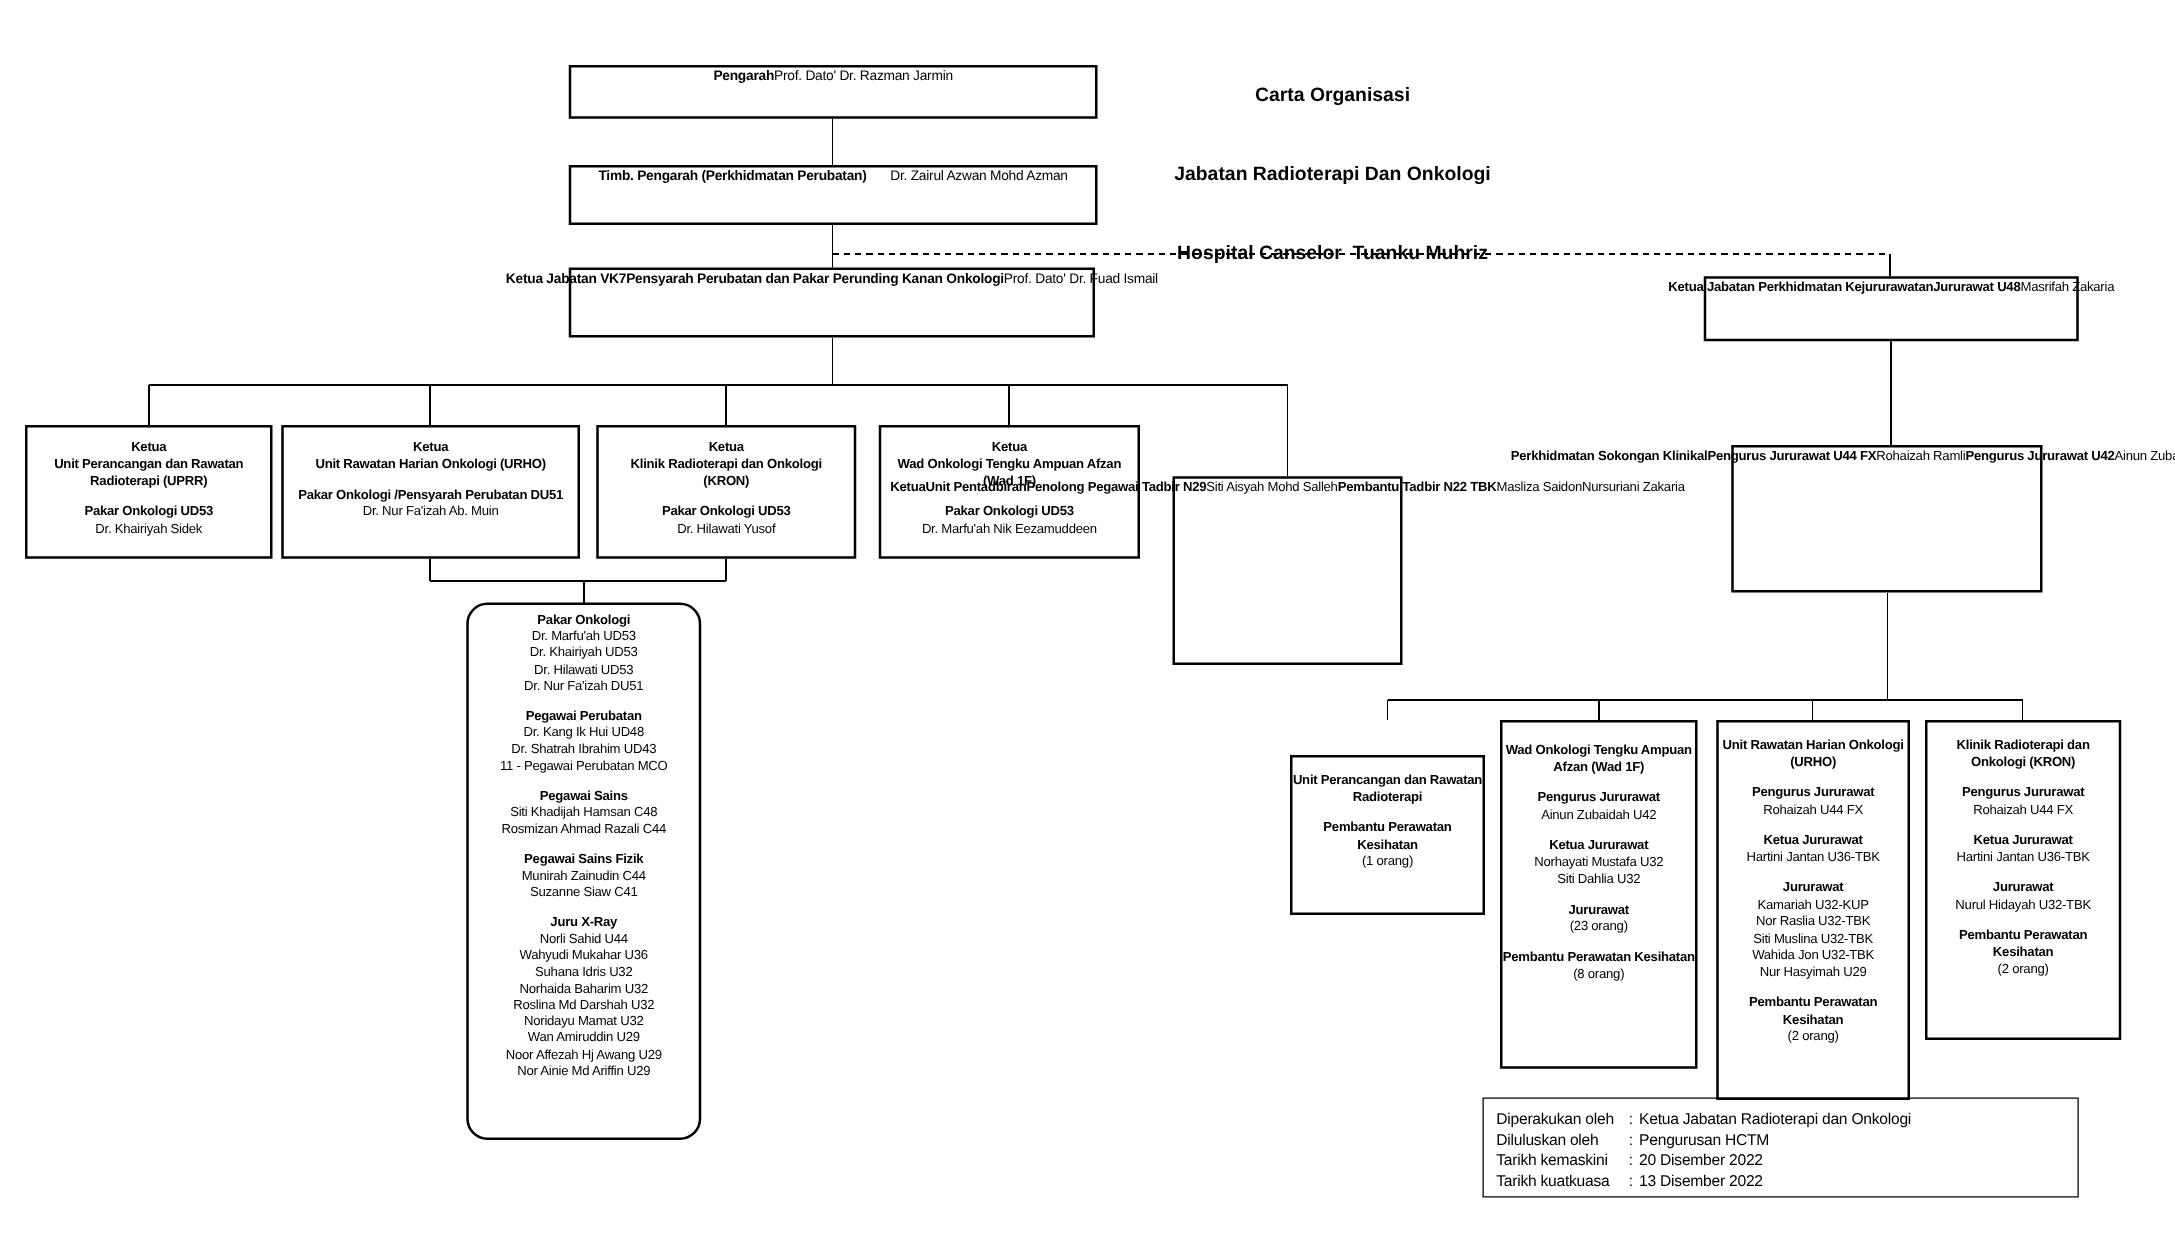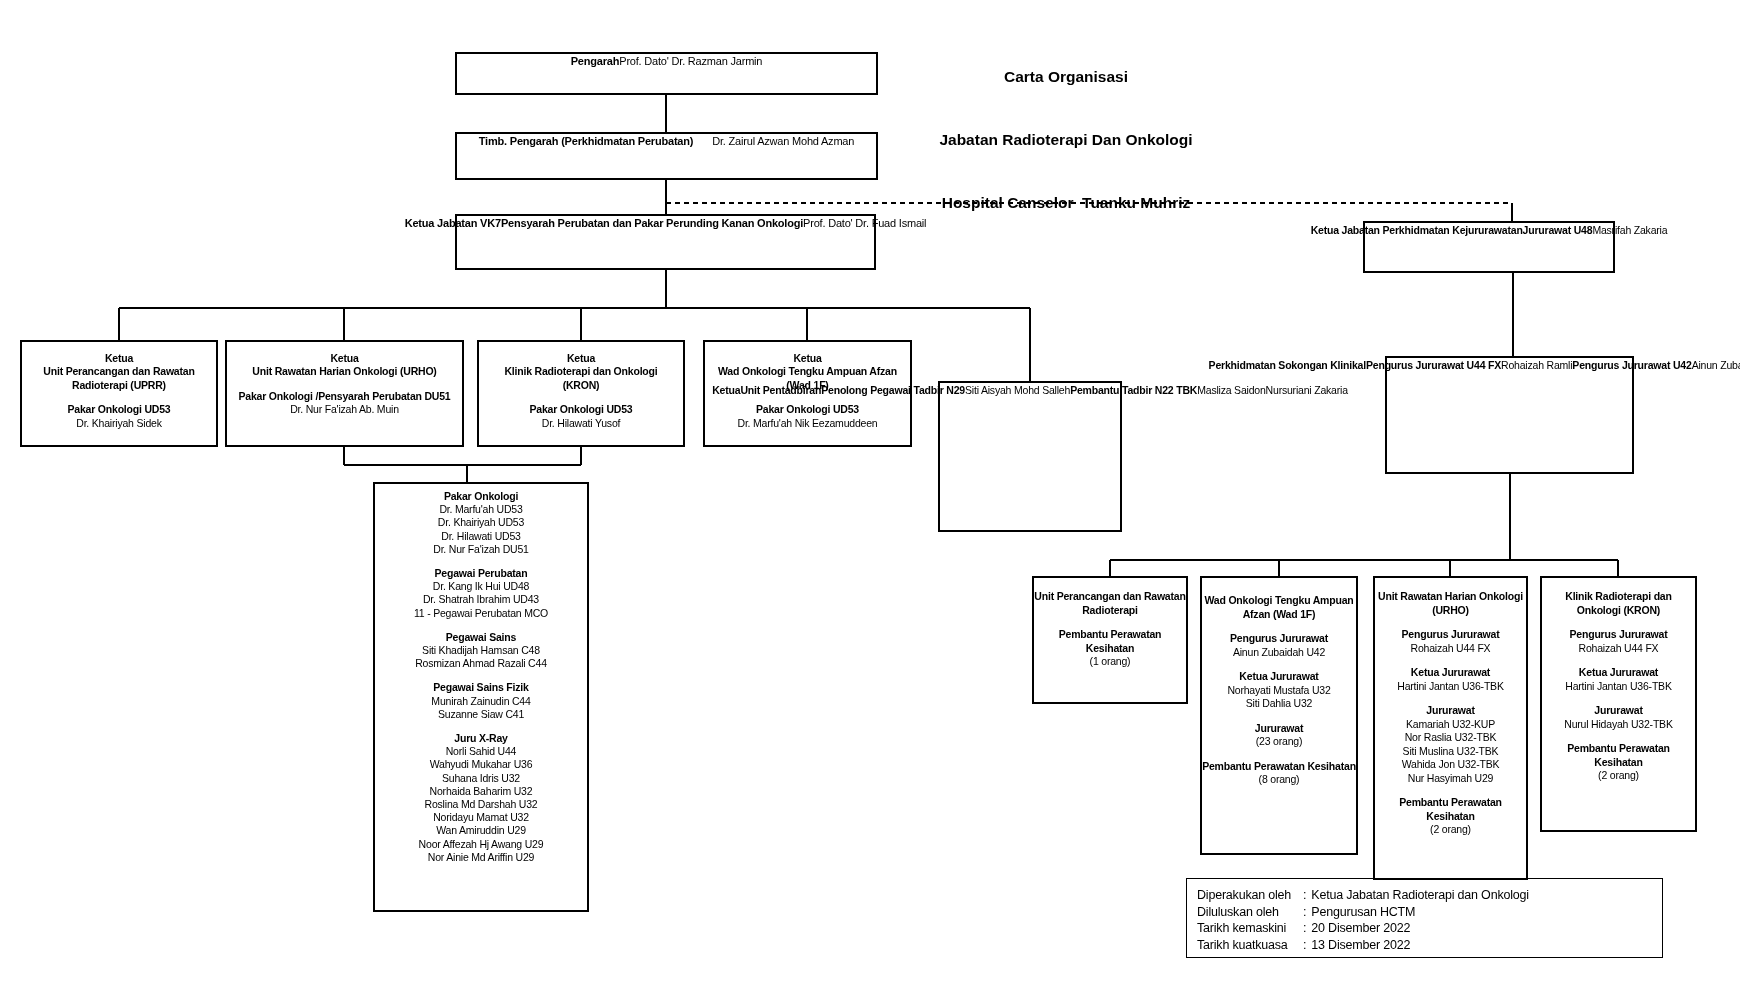--- a/index.html
+++ b/index.html
@@ -79,21 +79,21 @@
       <div class="ln bold">Timb. Pengarah (Perkhidmatan Perubatan)</div>
       <div class="ln">Dr. Zairul Azwan Mohd Azman</div>
     </div>
 
   <div class="box vcenter toprow" style="left:455px;top:214px;width:421px;height:56px;">
       <div class="ln bold">Ketua Jabatan VK7</div>
       <div class="ln bold">Pensyarah Perubatan dan Pakar Perunding Kanan Onkologi</div>
       <div class="ln">Prof. Dato' Dr. Fuad Ismail</div>
     </div>
 
-  <div class="box vcenter" style="left:1363px;top:221px;width:252px;height:52px;line-height:14px;">
+  <div class="box vcenter" style="left:1363px;top:221px;width:300px;height:52px;line-height:14px;">
       <div class="ln bold">Ketua Jabatan Perkhidmatan Kejururawatan</div>
       <div class="ln bold">Jururawat U48</div>
       <div class="ln">Masrifah Zakaria</div>
     </div>
 
   <div class="box padtop" style="left:20px;top:340px;width:198px;height:107px;">
       <div class="ln bold">Ketua</div>
       <div class="ln bold wrap">Unit Perancangan dan Rawatan Radioterapi (UPRR)</div>
       <div class="spacer"></div>
       <div class="ln bold">Pakar Onkologi UD53</div>
@@ -141,21 +141,21 @@
   <div class="box vcenter" style="left:1385px;top:356px;width:249px;height:118px;line-height:14px;">
       <div class="ln bold">Perkhidmatan Sokongan Klinikal</div>
       <div class="spacer"></div>
       <div class="ln bold">Pengurus Jururawat U44 FX</div>
       <div class="ln">Rohaizah Ramli</div>
       <div class="spacer"></div>
       <div class="ln bold">Pengurus Jururawat U42</div>
       <div class="ln">Ainun Zubaidah Mohamed</div>
     </div>
 
-  <div class="box" style="left:373px;top:482px;width:216px;height:430px;padding-top:6px;line-height:13.2px;">
+  <div class="box" style="left:373px;top:482px;width:188px;height:430px;padding-top:6px;line-height:13.2px;border-radius:17px;">
       <div class="ln bold">Pakar Onkologi</div>
       <div class="ln">Dr. Marfu'ah UD53</div>
       <div class="ln">Dr. Khairiyah UD53</div>
       <div class="ln">Dr. Hilawati UD53</div>
       <div class="ln">Dr. Nur Fa'izah DU51</div>
       <div class="spacer"></div>
       <div class="ln bold">Pegawai Perubatan</div>
       <div class="ln">Dr. Kang Ik Hui  UD48</div>
       <div class="ln">Dr. Shatrah Ibrahim UD43</div>
       <div class="ln">11 - Pegawai Perubatan MCO</div>
@@ -173,21 +173,21 @@
       <div class="ln">Wahyudi Mukahar U36</div>
       <div class="ln">Suhana Idris U32</div>
       <div class="ln">Norhaida Baharim U32</div>
       <div class="ln">Roslina Md Darshah U32</div>
       <div class="ln">Noridayu Mamat U32</div>
       <div class="ln">Wan Amiruddin U29</div>
       <div class="ln">Noor Affezah Hj Awang U29</div>
       <div class="ln">Nor Ainie Md Ariffin U29</div>
     </div>
 
-  <div class="box" style="left:1032px;top:576px;width:156px;height:128px;padding-top:12px;line-height:13.5px;">
+  <div class="box" style="left:1032px;top:604px;width:156px;height:128px;padding-top:12px;line-height:13.5px;">
       <div class="ln bold wrap">Unit Perancangan dan Rawatan Radioterapi</div>
       <div class="spacer"></div>
       <div class="ln bold wrap">Pembantu Perawatan Kesihatan</div>
       <div class="ln">(1 orang)</div>
     </div>
 
   <div class="box" style="left:1200px;top:576px;width:158px;height:279px;padding-top:16px;line-height:13.5px;">
       <div class="ln bold wrap">Wad Onkologi Tengku Ampuan Afzan (Wad 1F)</div>
       <div class="spacer"></div>
       <div class="ln bold">Pengurus Jururawat</div>

